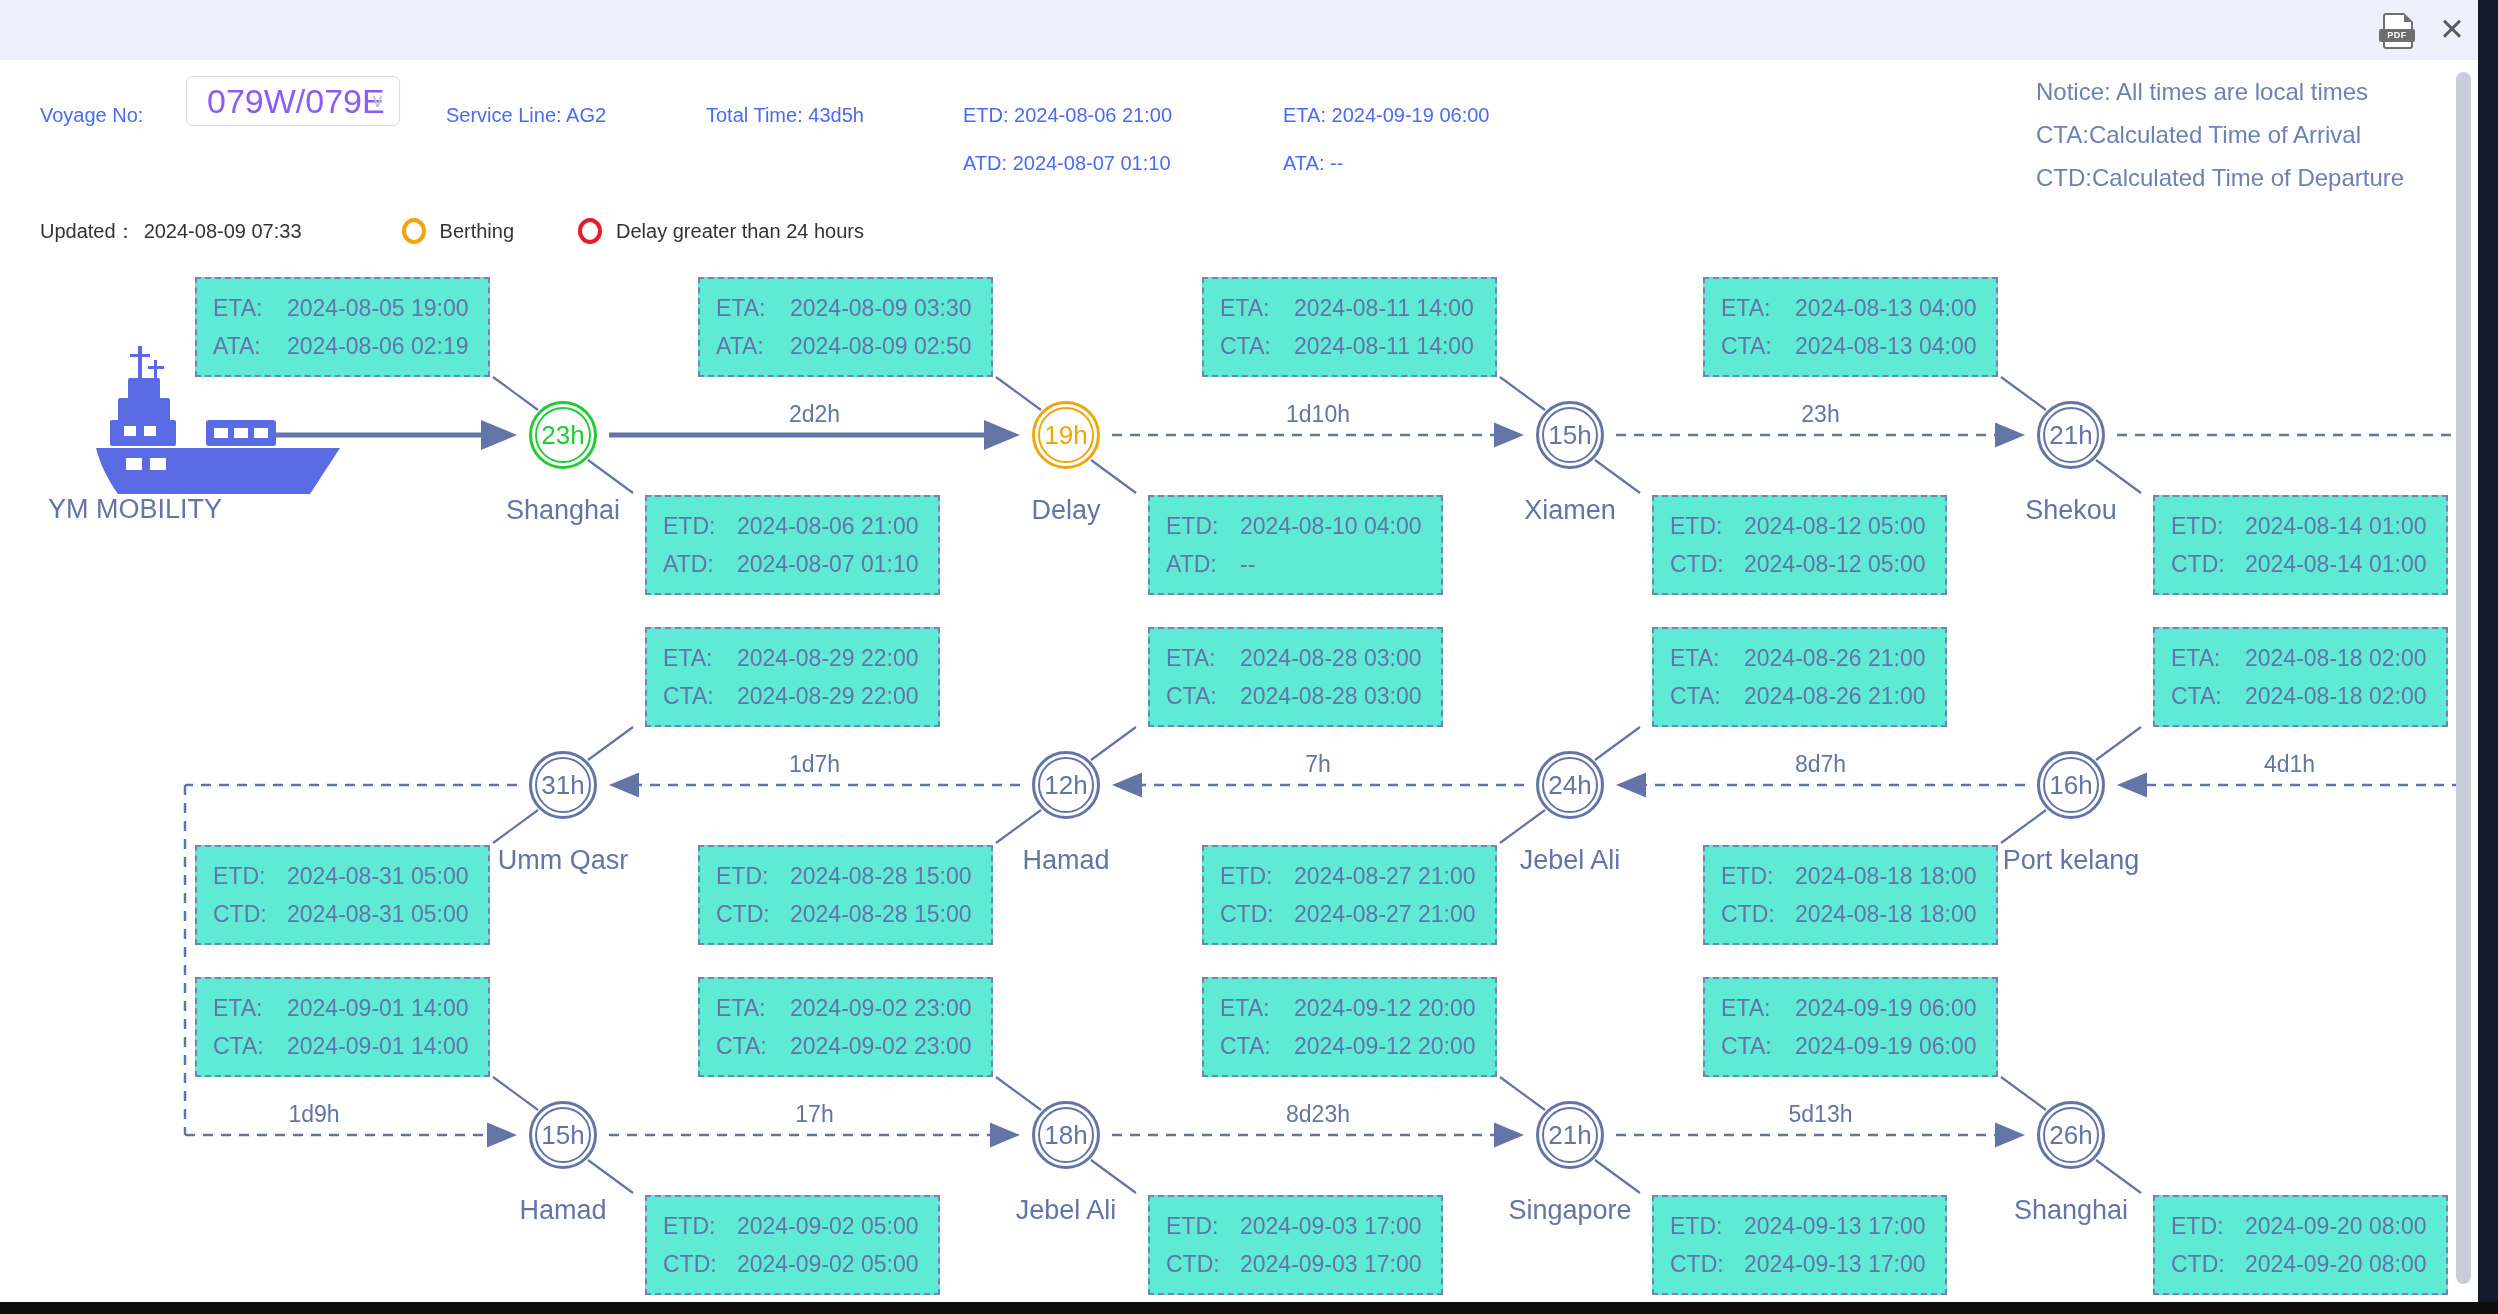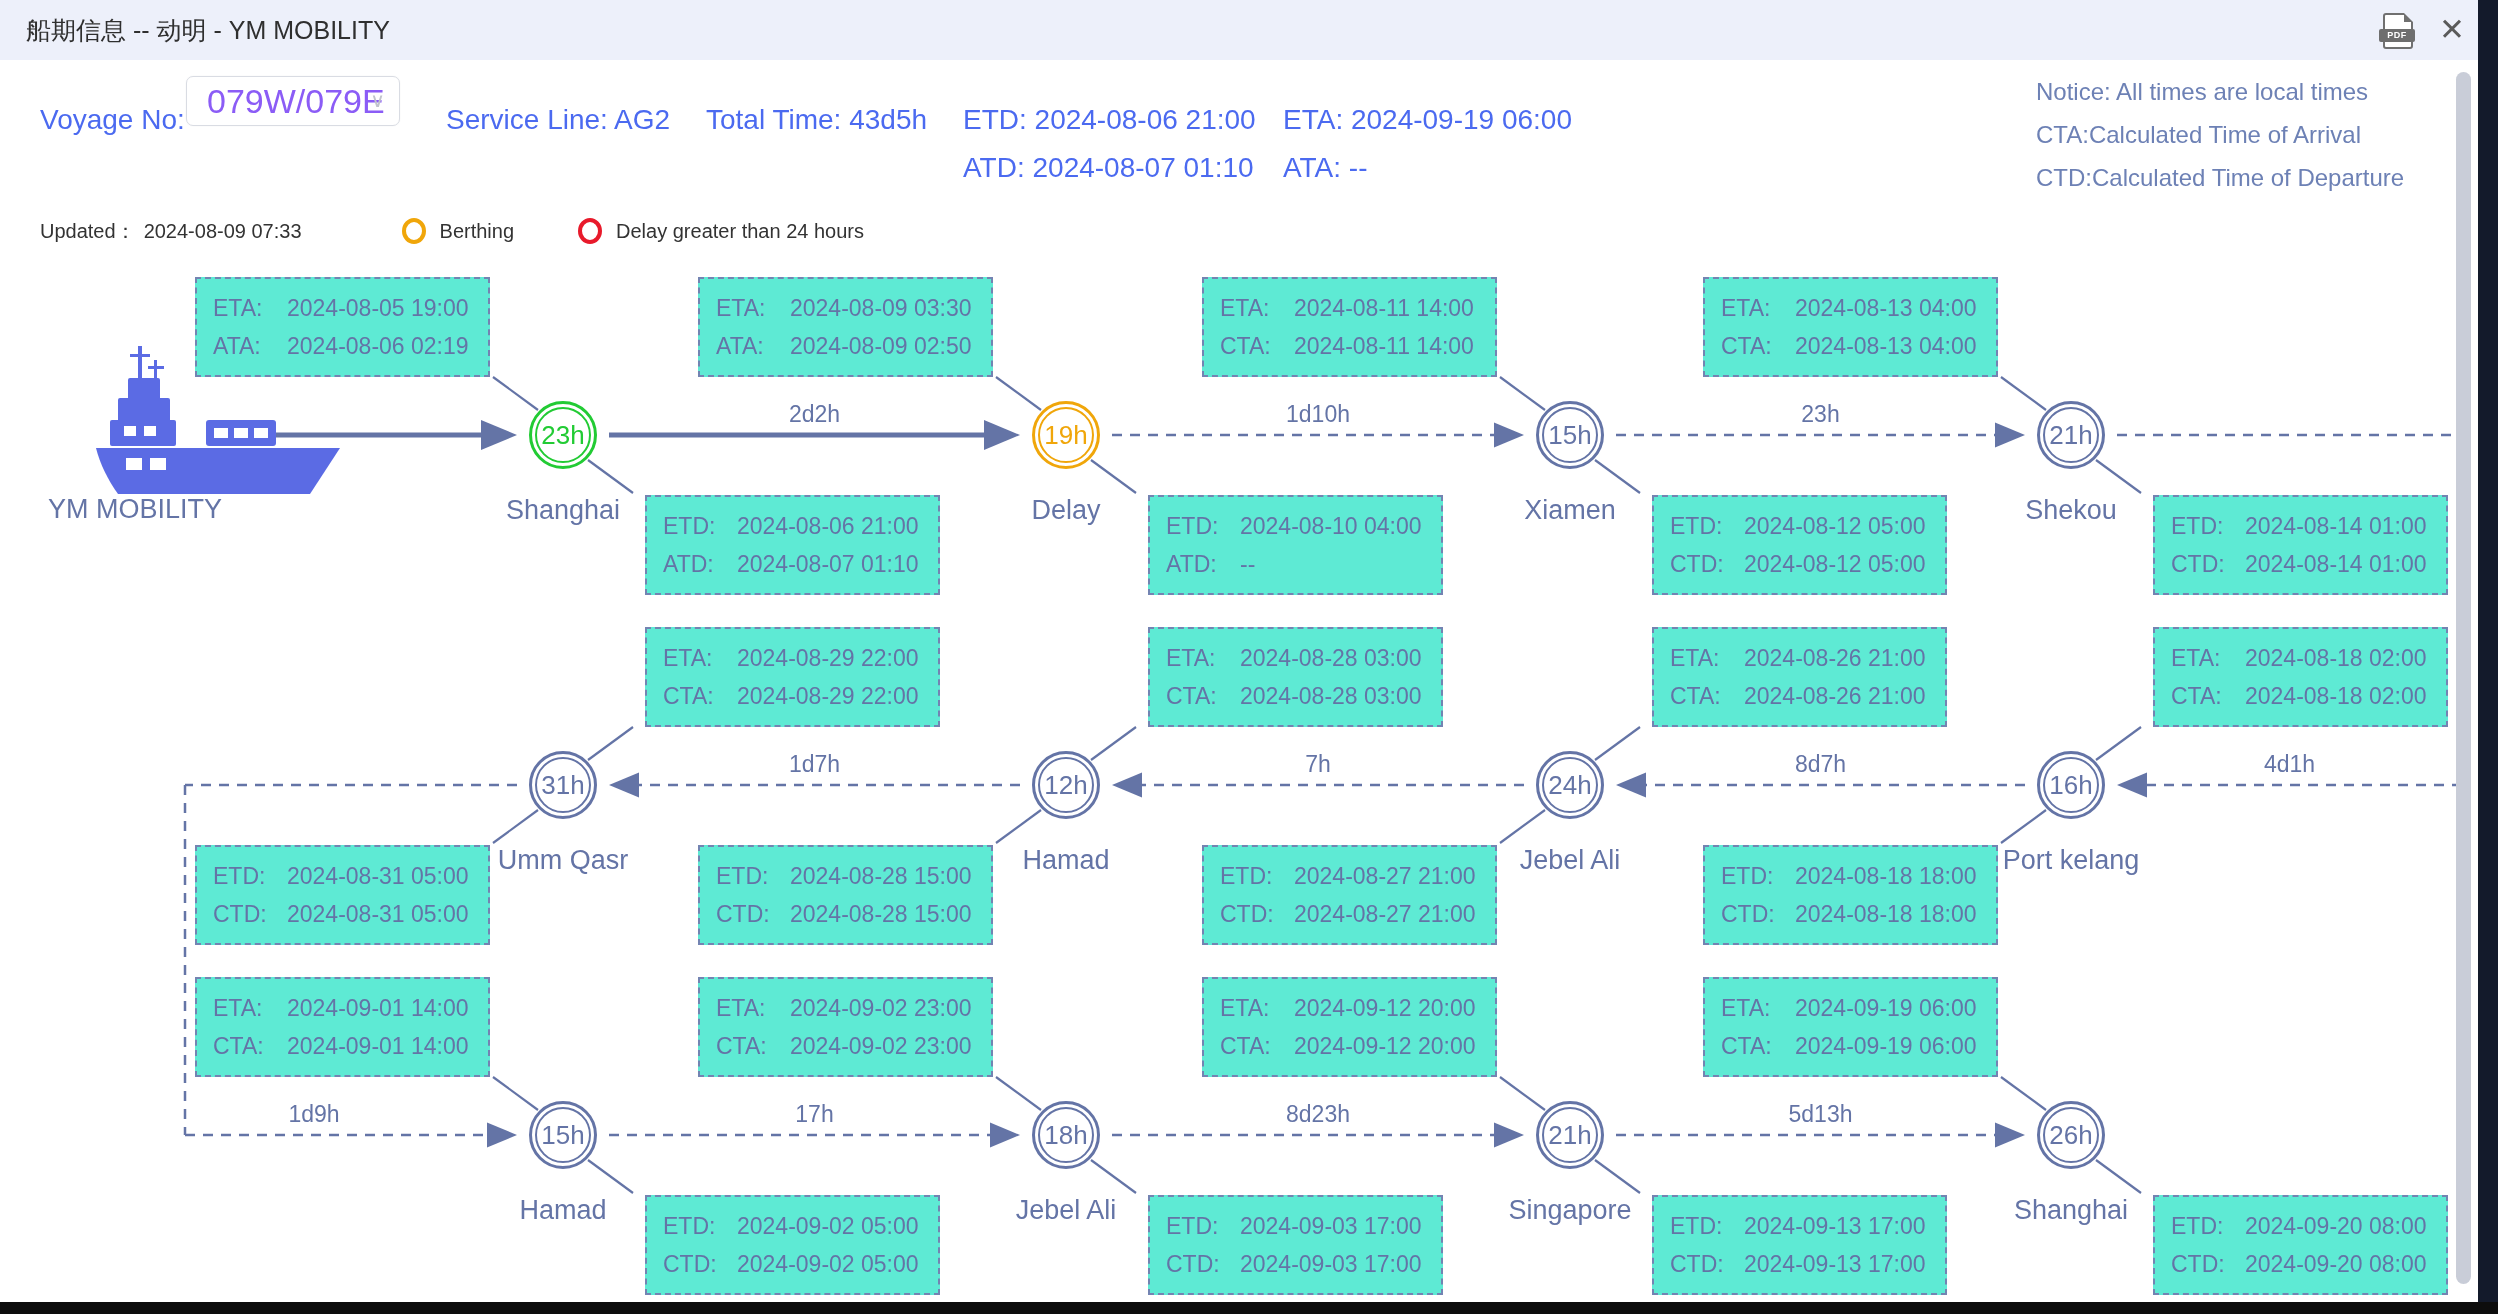--- a/index.html
+++ b/index.html
@@ -9,21 +9,21 @@
   #dlg-header{position:absolute;left:0;top:0;width:2478px;height:60px;background:#edf0fa;}
   #dlg-title{position:absolute;left:26px;top:0;line-height:60px;font-size:25px;color:#2f2f2f;}
   #pdf-btn{position:absolute;left:2380px;top:13px;width:34px;height:36px;cursor:pointer;}
   .pdf-doc{position:absolute;left:3px;top:0;width:26px;height:32px;border:2px solid #707070;border-radius:3px;background:#fff;}
   .pdf-fold{position:absolute;right:-2px;top:-2px;width:0;height:0;border-left:9px solid #707070;border-top:9px solid #edf0fa;}
   .pdf-band{position:absolute;left:-1px;top:16px;width:36px;height:13px;background:#6e6e6e;border-radius:2px;color:#fff;font-size:9px;font-weight:bold;text-align:center;line-height:13px;letter-spacing:.5px;}
   #close-btn{position:absolute;left:2432px;top:10px;width:40px;height:40px;font-size:31px;color:#5a5a5a;text-align:center;line-height:40px;cursor:pointer;}
   
   .blue{color:#4b6af0;}
   .abs{position:absolute;}
-  .info{font-size:28px;white-space:nowrap;}
+  .info{font-size:20px;white-space:nowrap;}
   #voyage-select{position:absolute;left:186px;top:76px;width:212px;height:48px;background:#fff;border:1px solid #d9dce3;border-radius:7px;box-shadow:0 0 0 1px rgba(0,0,0,0.01);cursor:pointer;}
   #voyage-select .val{position:absolute;left:20px;top:0;line-height:48px;font-size:34px;color:#8b5cf6;}
   #voyage-select .chev{position:absolute;right:14px;top:0;line-height:46px;font-size:20px;color:#c0c4cc;}
   .notice-line{position:absolute;left:2036px;font-size:24px;color:#6d81b5;white-space:nowrap;}
   
   #updated-row{position:absolute;left:40px;top:212px;height:38px;display:flex;align-items:center;font-size:20px;color:#333;white-space:nowrap;}
   .ring{display:inline-block;width:24px;height:26px;border-radius:50%;background:#fff;box-sizing:border-box;}
   .ring.orange{border:4px solid #f0a60a;margin-left:100px;margin-right:14px;}
   .ring.red{border:4px solid #e81a2b;margin-left:64px;margin-right:14px;}
   
@@ -44,21 +44,20 @@
   #scroll-thumb{position:absolute;left:2456px;top:72px;width:15px;height:1212px;border-radius:8px;background:#c9cdd8;z-index:5;cursor:pointer;}
   #bottom-bar{position:absolute;left:0;top:1302px;width:2498px;height:12px;background:#0d0d0d;}
 </style>
 </head>
 <body>
 
 <div id="app">
   <div id="modal">
 
     <div id="dlg-header">
-      <div id="dlg-title">船期信息  --  动明 - YM MOBILITY</div>
       <div id="pdf-btn" title="">
         <div class="pdf-doc">
           <div class="pdf-fold"></div>
         </div>
         <div class="pdf-band">PDF</div>
       </div>
       <div id="close-btn">✕</div>
     </div>
 
     <span class="abs info blue" style="left:40px;top:104px;">Voyage No:</span>

